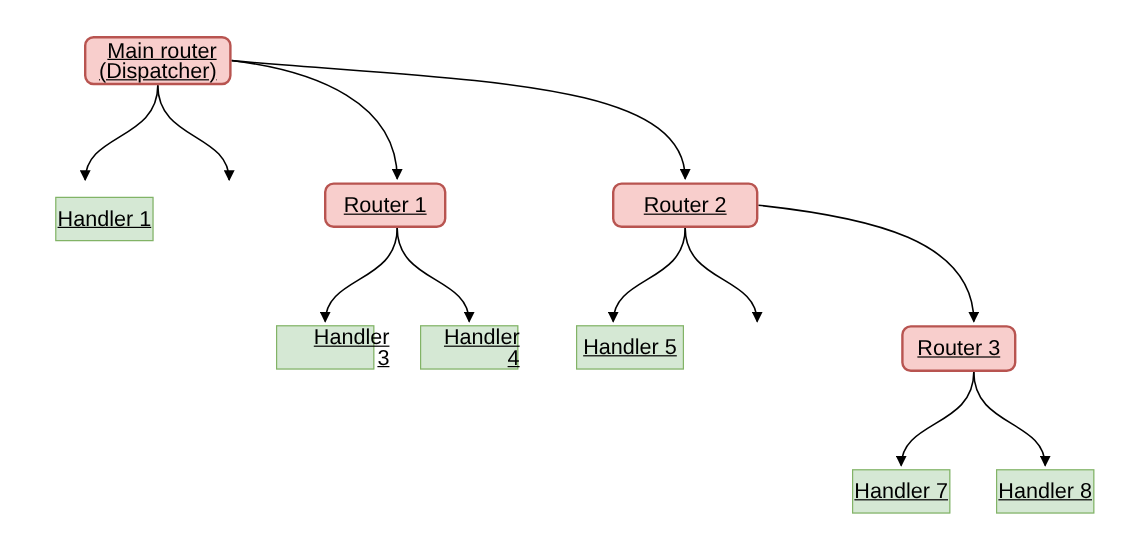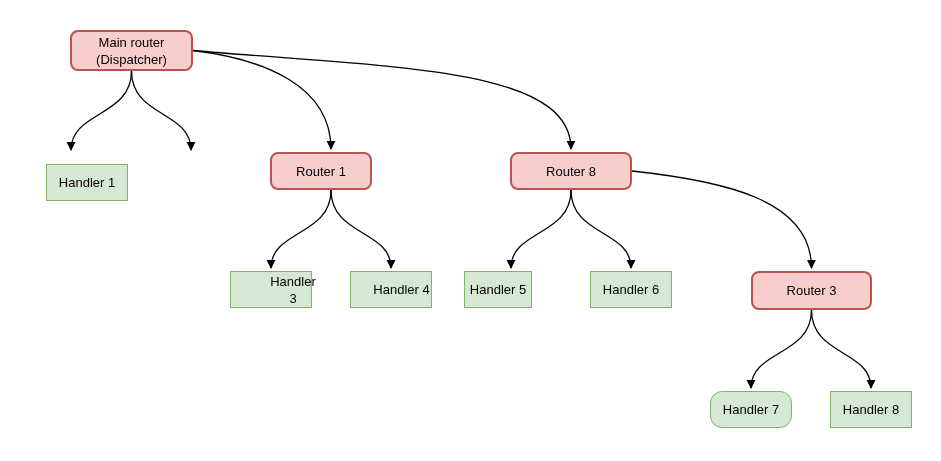--- a/index.html
+++ b/index.html
@@ -25,25 +25,26 @@
     fill: none;
     stroke: var(--edge, #000000);
     stroke-width: 1.3;
   }
   .node {
     position: absolute;
     box-sizing: border-box;
     display: flex;
     align-items: center;
     justify-content: center;
-    text-align: center;
-    font-size: 13px;
+    text-align: right;
+    font-size: 18px;
     line-height: 17px;
     color: var(--text, #000000);
     white-space: pre-line;
+    text-decoration: underline;
   }
   .node.router {
     background: var(--router-fill, #f8cecc);
     border: 2px solid var(--router-border, #b85450);
     border-radius: 8px;
   }
   .node.handler {
     background: var(--handler-fill, #d5e8d4);
     border: 1.5px solid var(--handler-border, #82b366);
   }
@@ -86,44 +87,41 @@
   <div class="node handler" style="left:30px; top:164px; width:82px; height:37px;margin-left:16px;">
     <span>Handler 1</span>
   </div>
 
 
   <div class="node router" style="left:270px; top:152px; width:102px; height:38px;">
     <span>Router 1</span>
   </div>
 
   <div class="node router" style="left:510px; top:152px; width:122px; height:38px;">
-    <span>Router 8</span>
+    <span>Router 2</span>
   </div>
 
   <div class="node handler" style="left:230px; top:271px; width:82px; height:37px;padding-left:44px;">
     <span>Handler 3</span>
   </div>
 
   <div class="node handler" style="left:350px; top:271px; width:82px; height:37px;padding-left:21px;">
     <span>Handler 4</span>
   </div>
 
-  <div class="node handler" style="left:464px; top:271px; width:68px; height:37px;">
+  <div class="node handler" style="left:480px; top:271px; width:90px; height:37px;">
     <span>Handler 5</span>
   </div>
 
-  <div class="node handler" style="left:590px; top:271px; width:82px; height:37px;">
-    <span>Handler 6</span>
-  </div>
 
-  <div class="node router" style="left:751px; top:271px; width:121px; height:39px;">
+  <div class="node router" style="left:751px; top:271px; width:96px; height:39px;">
     <span>Router 3</span>
   </div>
 
-  <div class="node handler" style="left:710px; top:391px; width:82px; height:37px;border-radius:12px;">
+  <div class="node handler" style="left:710px; top:391px; width:82px; height:37px;">
     <span>Handler 7</span>
   </div>
 
   <div class="node handler" style="left:830px; top:391px; width:82px; height:37px;">
     <span>Handler 8</span>
   </div>
 
 </div>
 
 </body></html>

